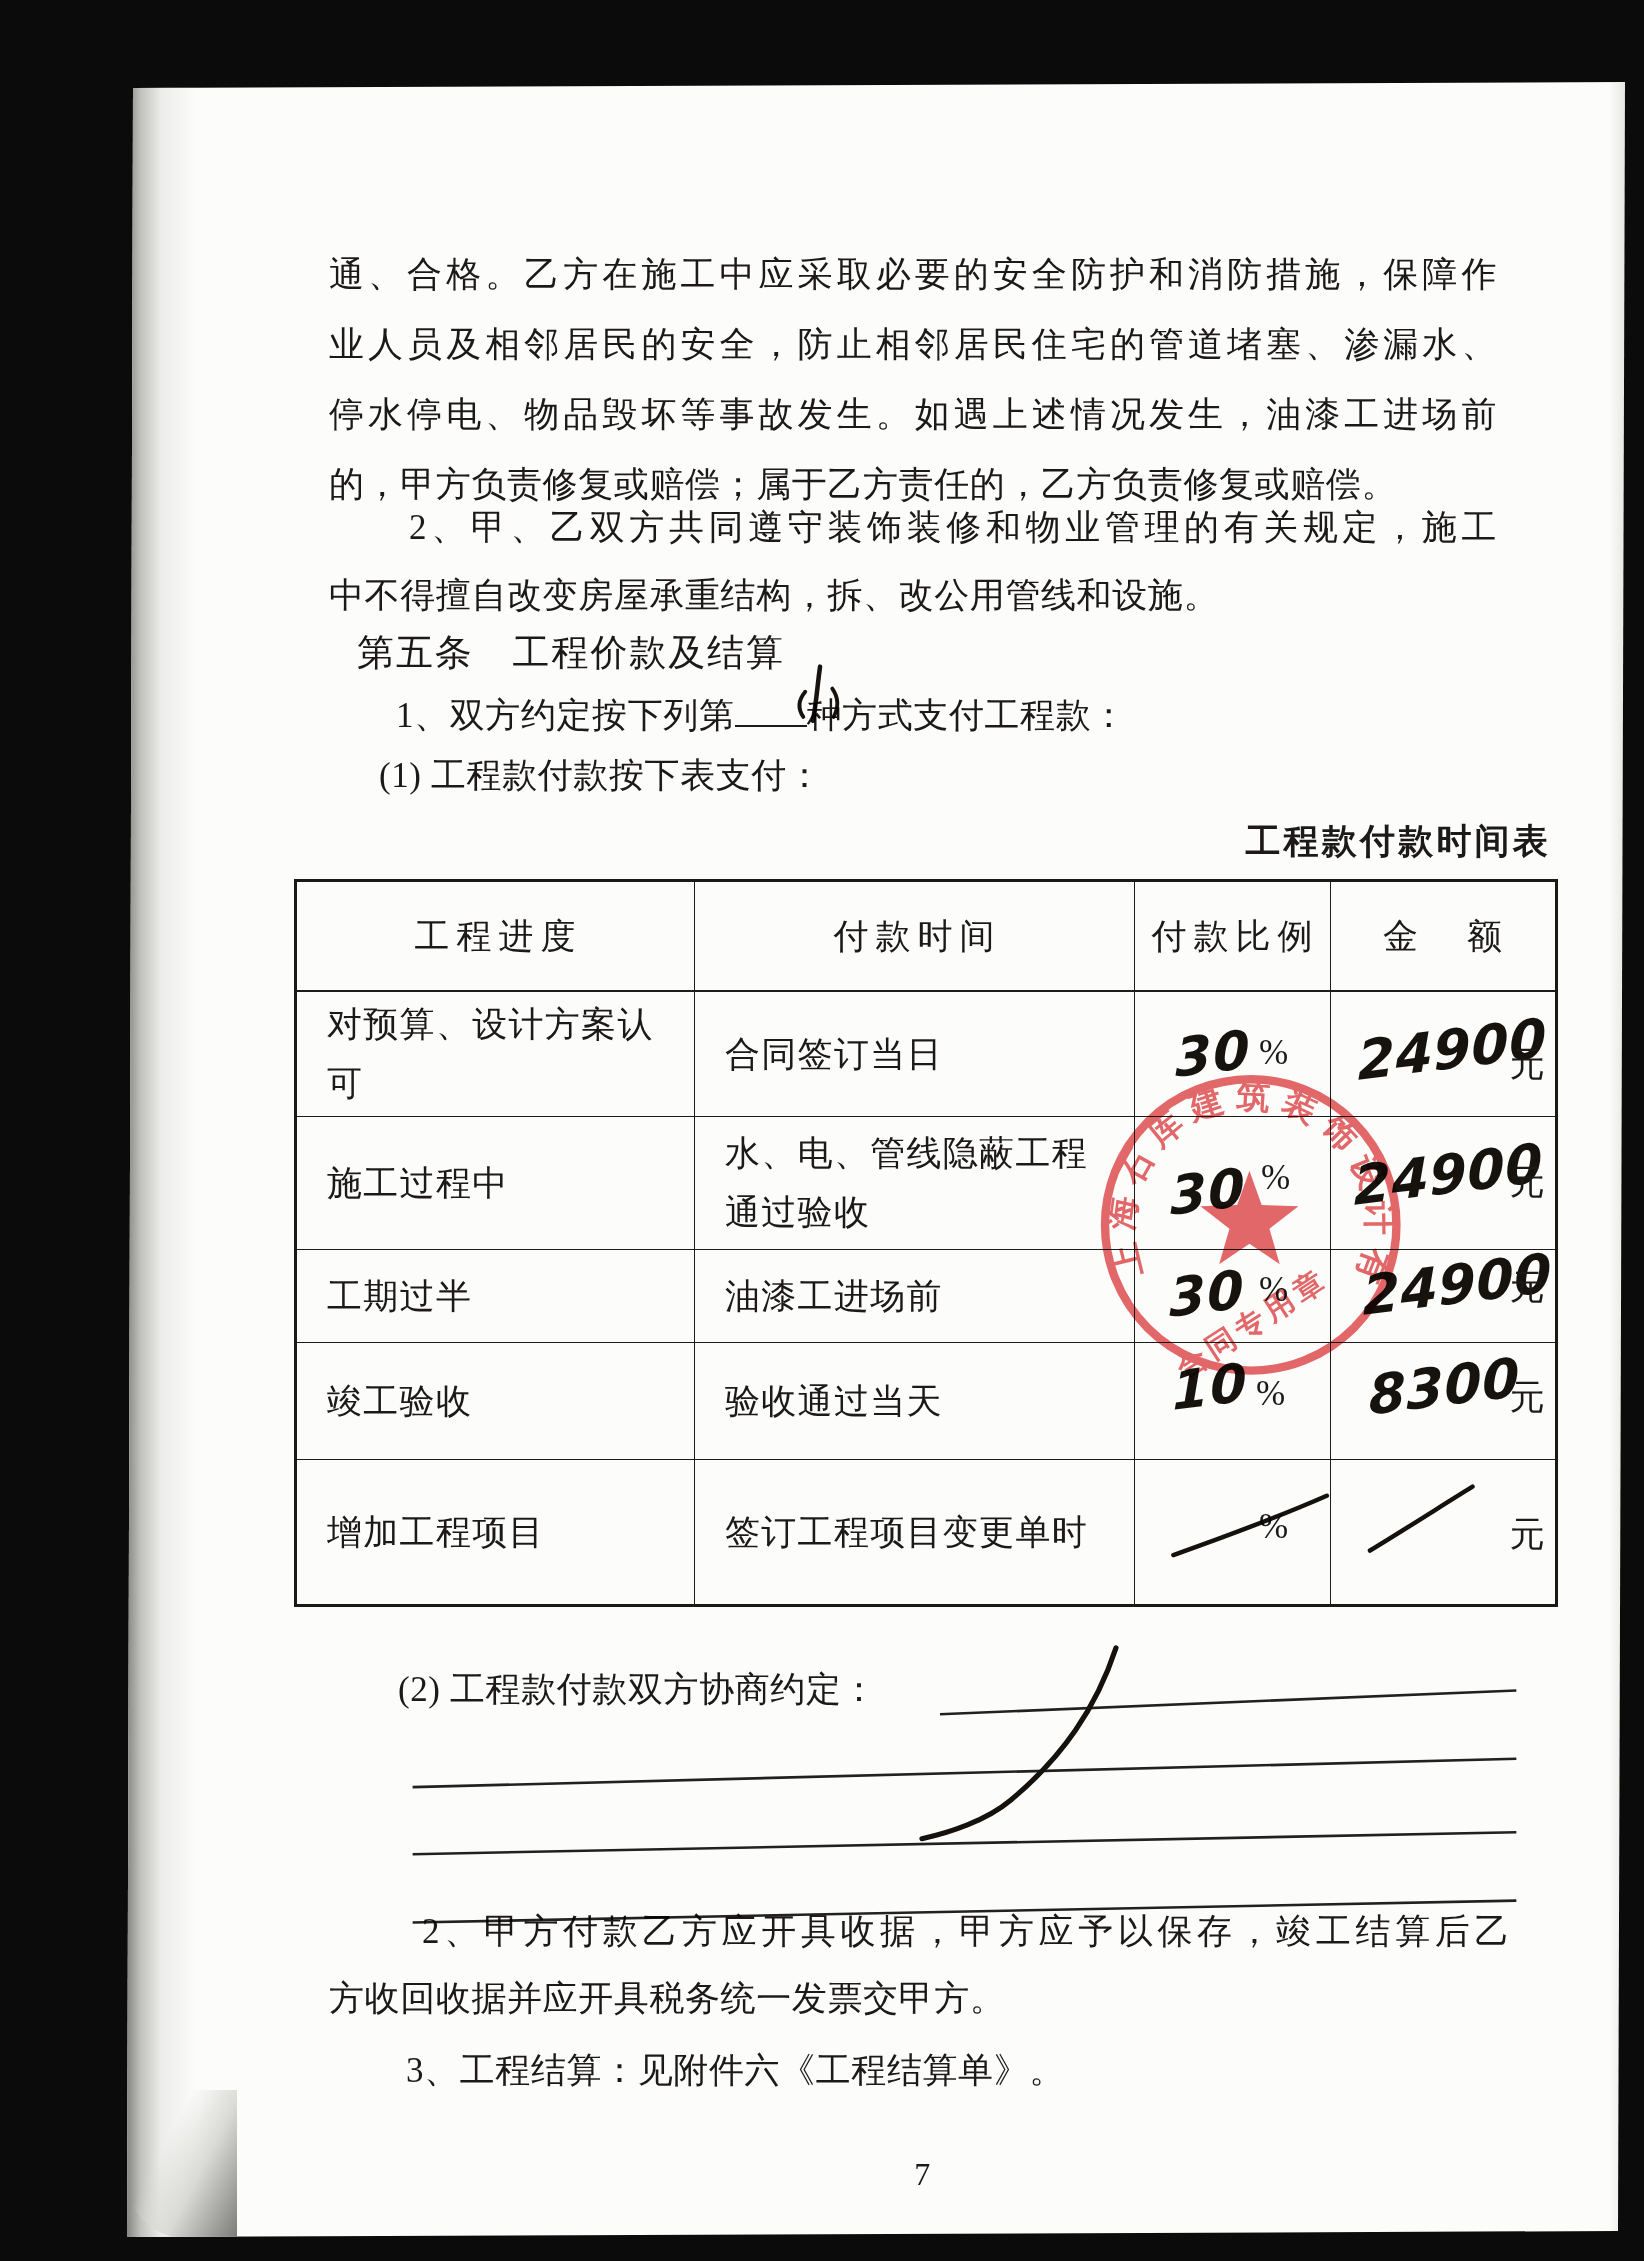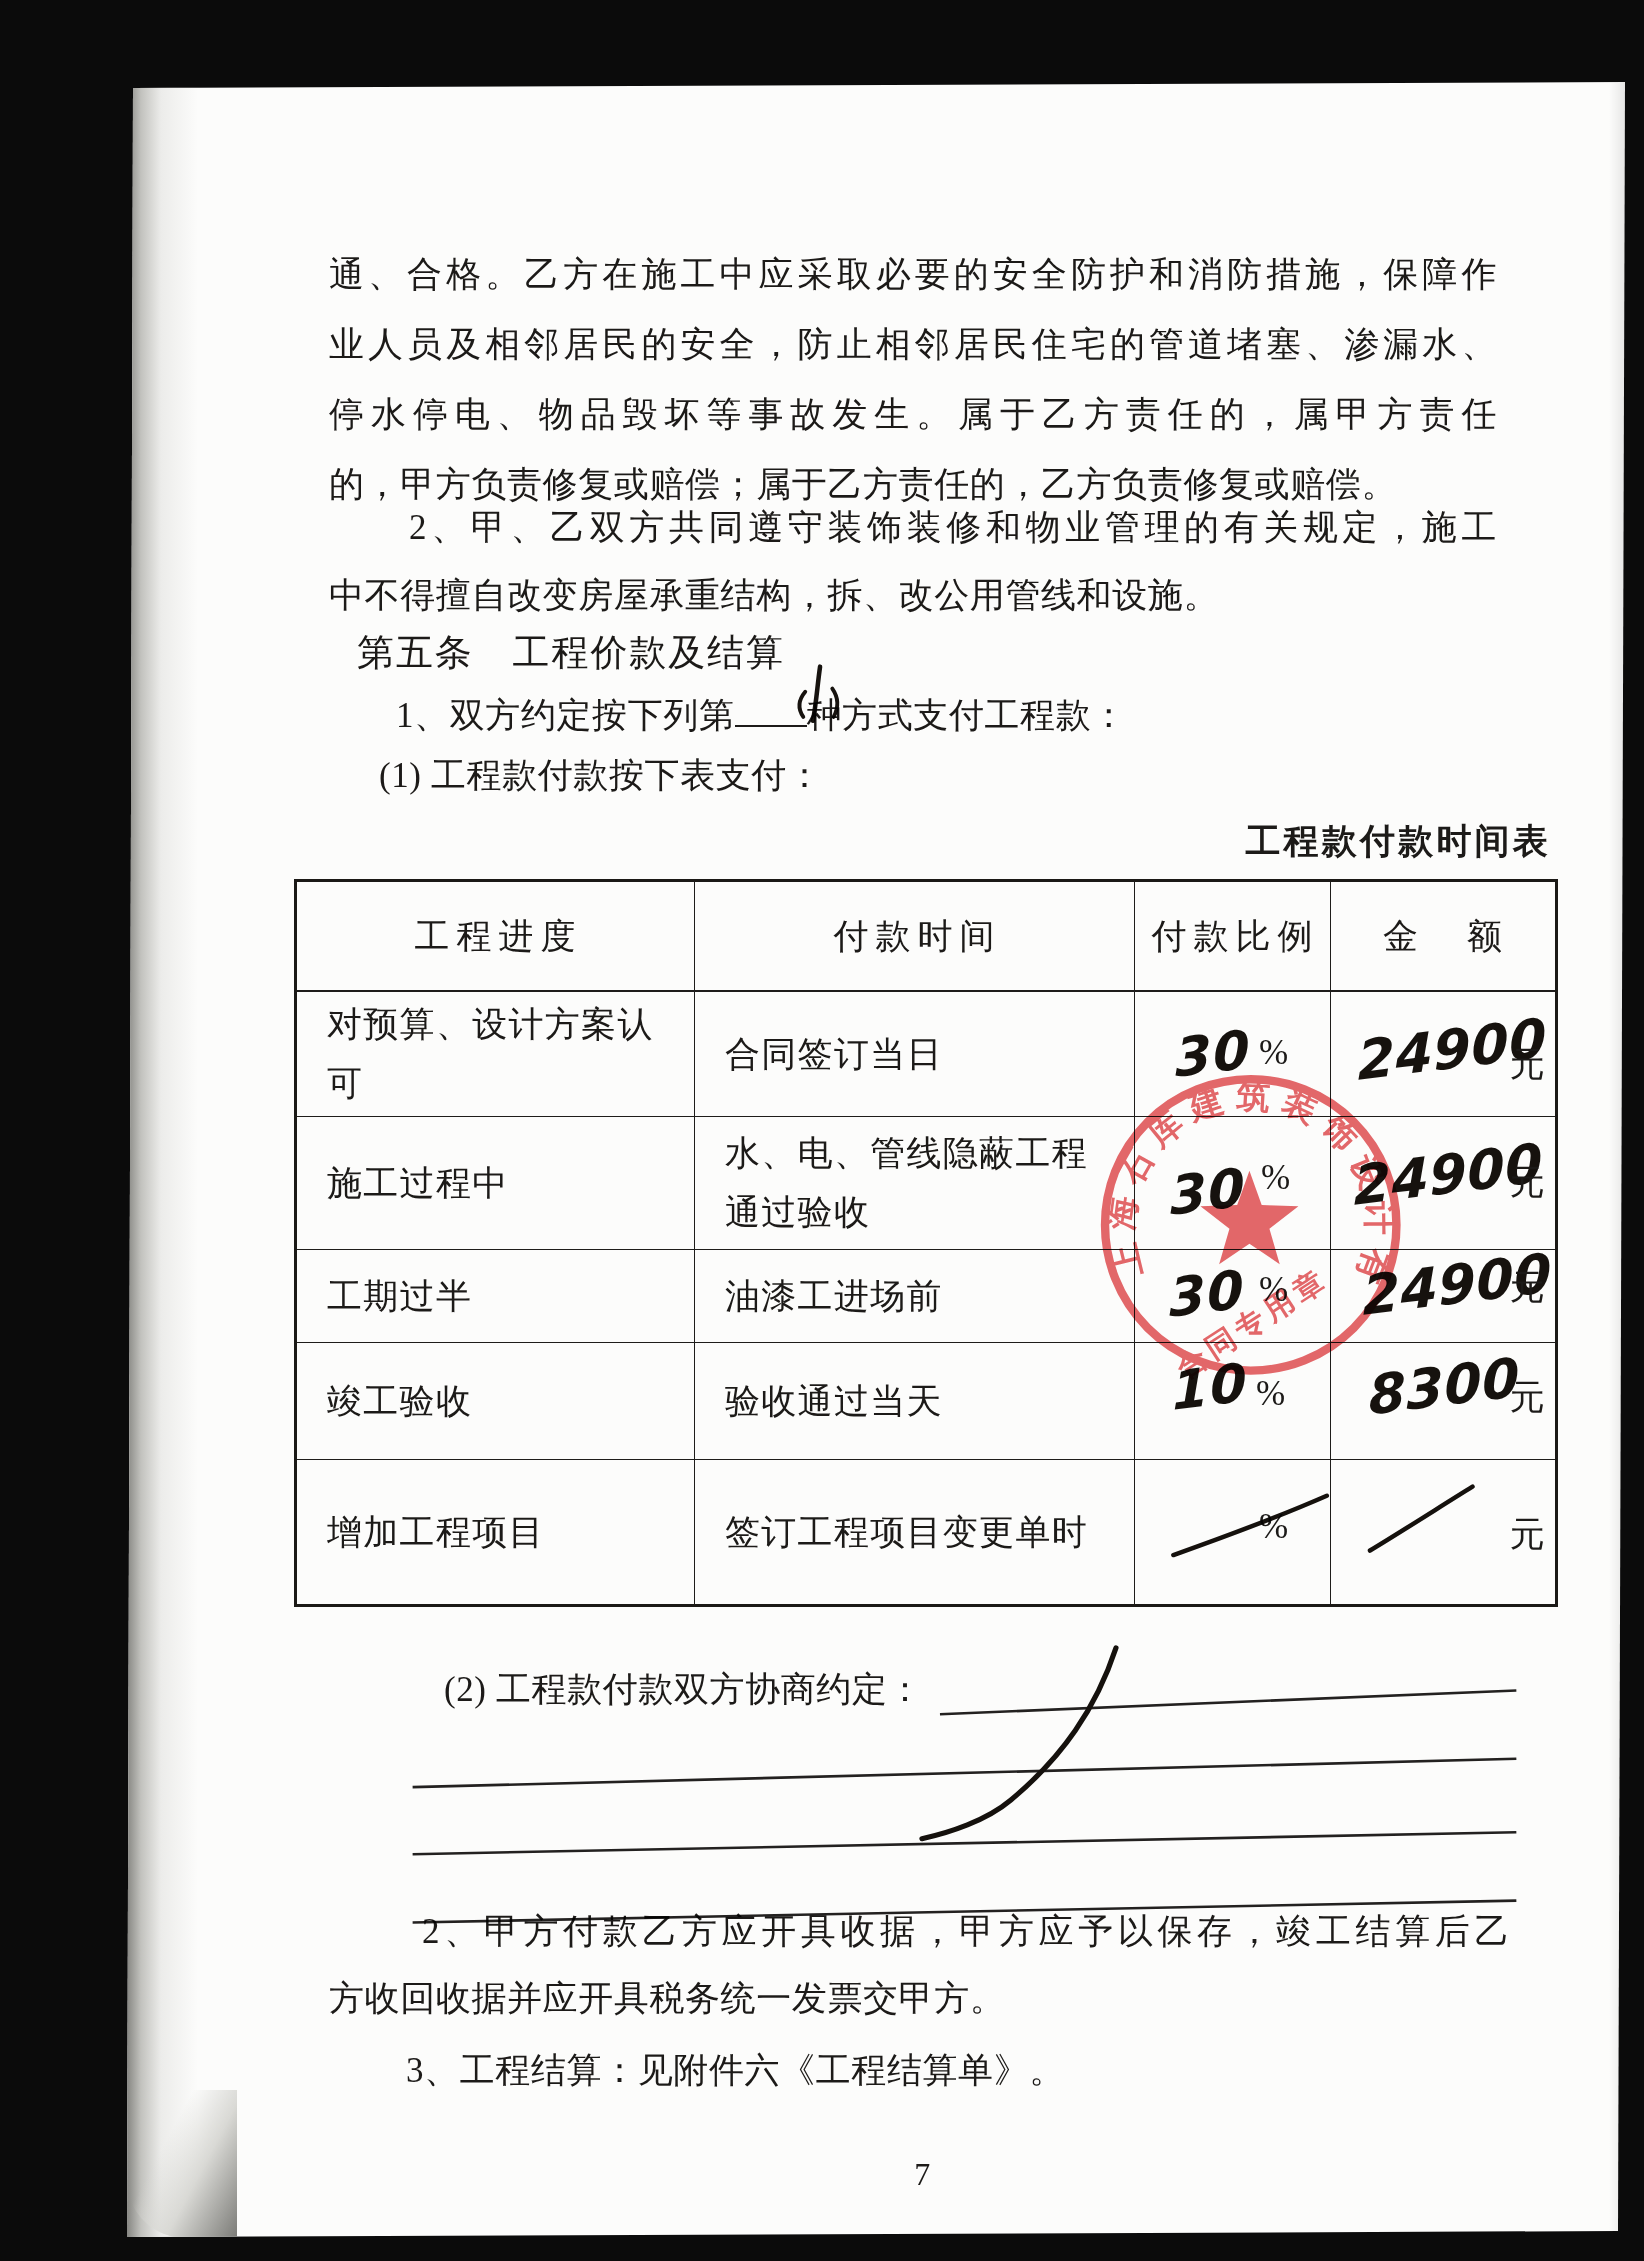--- a/index.html
+++ b/index.html
@@ -39,21 +39,21 @@
   .p2l1{left:409px;top:493px;width:1088px;}
   .p2l2{left:329px;top:561px;width:1212px;}
   .heading{left:357px;top:618px;font-weight:400;letter-spacing:1.9px;font-size:37px;}
   .clause1{left:396px;top:681px;width:1161px;}
   .blankline{display:inline-block;width:72px;border-bottom:2.6px solid #1d1b19;height:39px;vertical-align:baseline;}
   .clause1sub{left:379px;top:741px;}
   .tbl-title{left:294px;top:807px;width:1257px;text-align:right;letter-spacing:3.2px;font-weight:600;}
   .p3l1{left:422px;top:1897px;width:1088px;}
   .p3l2{left:329px;top:1964px;width:1225px;}
   .clause3{left:406px;top:2036px;}
-  .sec2{left:398px;top:1655px;margin-left:46px;}
+  .sec2{left:398px;top:1655px;}
   .pagenum{left:294px;top:2139px;width:1257px;text-align:center;font-size:32px;}
   
   .paytable{
     position:absolute;left:294px;top:879px;
     display:grid;
     grid-template-columns:398px 440px 196px 224px;
     grid-template-rows:110px 125px 133px 93px 117px 144px;
     border:3.2px solid #1b1916;
     background:transparent;
     font-size:35px;
@@ -106,21 +106,21 @@
   <div class="spine"></div>
   <div class="right-shadow"></div>
   <div class="corner-curl"></div>
 </div>
 
 <div class="content">
 
   <div class="block p1">
     <div class="just">通、合格。乙方在施工中应采取必要的安全防护和消防措施，保障作</div>
     <div class="just">业人员及相邻居民的安全，防止相邻居民住宅的管道堵塞、渗漏水、</div>
-    <div class="just">停水停电、物品毁坏等事故发生。属于乙方责任的，属甲方责任</div>
+    <div class="just">停水停电、物品毁坏等事故发生。如遇上述情况发生，油漆工进场前</div>
     <div>的，甲方负责修复或赔偿；属于乙方责任的，乙方负责修复或赔偿。</div>
   </div>
 
   <div class="block p2l1 just">2、甲、乙双方共同遵守装饰装修和物业管理的有关规定，施工</div>
   <div class="block p2l2">中不得擅自改变房屋承重结构，拆、改公用管线和设施。</div>
 
   <div class="block heading">第五条　工程价款及结算</div>
 
   <div class="block clause1"><span>1、双方约定按下列第</span><span class="blankline"></span><span>种方式支付工程款：</span></div>
 

